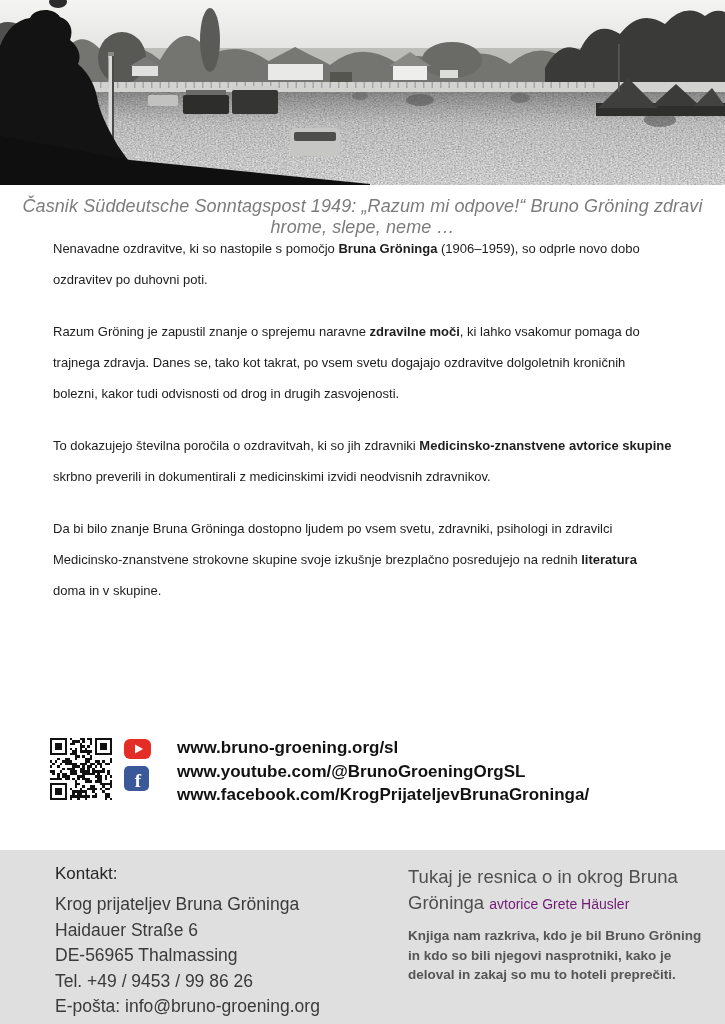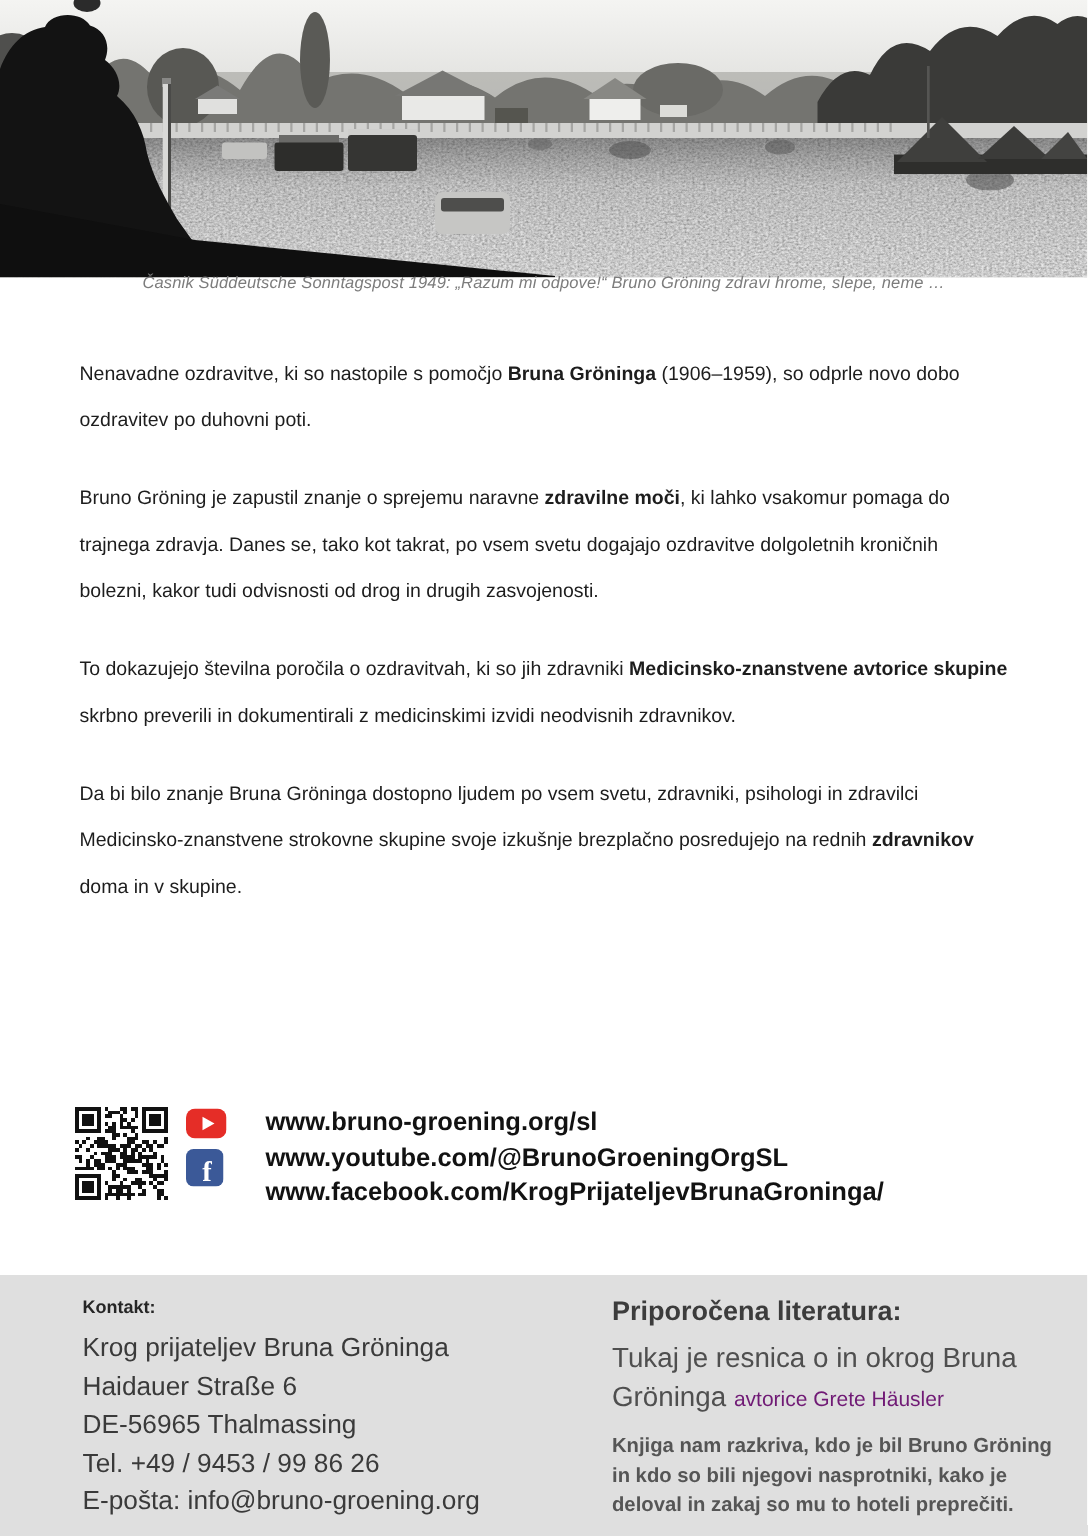--- a/index.html
+++ b/index.html
@@ -4,40 +4,40 @@
 <style>
   html,body{margin:0;padding:0;background:#ffffff;}
   .page{
     position:relative;width:725px;height:1024px;margin:0 auto;background:#ffffff;
     font-family:"Liberation Sans", sans-serif;overflow:hidden;
   }
   
   .photo{position:absolute;top:0;left:0;width:725px;height:185px;overflow:hidden;background:#e9e9e7;}
   .photo svg{display:block;filter:blur(0.35px);}
   .caption{
-    position:absolute;top:183px;left:0;width:725px;text-align:center;
-    font-style:italic;font-size:11px;color:#7c7c7c;letter-spacing:.1px;
+    position:absolute;top:196px;left:0;width:725px;text-align:center;
+    font-style:italic;font-size:18px;color:#7c7c7c;letter-spacing:.1px;
   }
   
   .content{position:absolute;top:233px;left:53px;width:620px;color:#1d1d1d;}
   .content p{margin:0 0 21px 0;font-size:13px;line-height:31px;}
   .content b{font-weight:700;}
   
   .links{position:absolute;top:735px;left:50px;display:flex;align-items:flex-start;}
   .qr{width:62px;height:62px;margin-top:3px;}
   .qr svg{display:block;width:62px;height:62px;}
   .badges{display:flex;flex-direction:column;margin-left:12px;margin-top:4px;}
   .badges svg{display:block;}
   .badge-yt{margin-bottom:7px;}
   .urls{margin-left:26px;margin-top:1px;}
   .urls .url{font-size:17px;font-weight:700;color:#121212;line-height:23.5px;white-space:nowrap;}
   
   .footer{position:absolute;left:0;top:850px;width:725px;height:174px;background:#dfdfdf;}
   .f-left{position:absolute;left:55px;top:14px;color:#333;}
-  .f-left .head{font-size:12px;font-weight:700;color:#262626;margin-bottom:8px;}
+  .f-left .head{font-size:17px;font-weight:400;color:#262626;margin-bottom:8px;}
   .f-left .line{font-size:17.5px;line-height:25.5px;color:#3a3a3a;}
   .f-right{position:absolute;left:408px;top:14px;width:300px;}
   .f-right .head{font-size:18px;font-weight:700;color:#3c3c3c;margin-bottom:7px;}
   .book{font-size:18.5px;line-height:26px;color:#4f4f4f;}
   .book .author{font-size:14px;color:#701a75;}
   .desc{margin-top:9px;font-size:13.5px;line-height:19.5px;font-weight:600;color:#555;}
 </style>
 </head>
 <body>
 
@@ -128,23 +128,23 @@
       <path fill="#0f0f0f" d="M0,136 L130,160 L370,184 L370,185 L0,185 Z"></path>
 
       <ellipse cx="58" cy="2" rx="9" ry="6" fill="#2b2b2b"></ellipse>
     </svg>
   </div>
 
   <div class="caption">Časnik Süddeutsche Sonntagspost 1949: „Razum mi odpove!“ Bruno Gröning zdravi hrome, slepe, neme …</div>
 
   <div class="content">
     <p><span>Nenavadne ozdravitve, ki so nastopile s pomočjo </span><b>Bruna Gröninga</b><span> (1906–1959), so odprle novo dobo ozdravitev po duhovni poti.</span></p>
-    <p><span>Bruno Gröning je zapustil znanje o sprejemu naravne </span><b>zdravilne moči</b><span>, ki lahko vsakomur pomaga do trajnega zdravja. Danes se, tako kot takrat, po vsem svetu dogajajo ozdravitve dolgoletnih kroničnih bolezni, kakor tudi odvisnosti od drog in drugih zasvojenosti.</span></p>
+    <p><span>Razum Gröning je zapustil znanje o sprejemu naravne </span><b>zdravilne moči</b><span>, ki lahko vsakomur pomaga do trajnega zdravja. Danes se, tako kot takrat, po vsem svetu dogajajo ozdravitve dolgoletnih kroničnih bolezni, kakor tudi odvisnosti od drog in drugih zasvojenosti.</span></p>
     <p><span>To dokazujejo številna poročila o ozdravitvah, ki so jih zdravniki </span><b>Medicinsko-znanstvene avtorice skupine</b><span> skrbno preverili in dokumentirali z medicinskimi izvidi neodvisnih zdravnikov.</span></p>
-    <p><span>Da bi bilo znanje Bruna Gröninga dostopno ljudem po vsem svetu, zdravniki, psihologi in zdravilci Medicinsko-znanstvene strokovne skupine svoje izkušnje brezplačno posredujejo na rednih </span><b>zdravnikov</b><span> doma in v skupine.</span></p>
+    <p><span>Da bi bilo znanje Bruna Gröninga dostopno ljudem po vsem svetu, zdravniki, psihologi in zdravilci Medicinsko-znanstvene strokovne skupine svoje izkušnje brezplačno posredujejo na rednih </span><b>literatura</b><span> doma in v skupine.</span></p>
   </div>
 
   <div class="links">
     <div class="qr">
       <svg viewBox="0 0 25 25" shape-rendering="crispEdges">
         <path id="qrp" fill-rule="evenodd" d="M0 0h7v7h-7z M1 1h5v5h-5z M2 2h3v3h-3z M18 0h7v7h-7z M19 1h5v5h-5z M20 2h3v3h-3z M0 18h7v7h-7z M1 19h5v5h-5z M2 20h3v3h-3z M8 0h1v1h-1z M12 0h1v1h-1z M13 0h1v1h-1z M15 0h1v1h-1z M16 0h1v1h-1z M9 1h1v1h-1z M10 1h1v1h-1z M11 1h1v1h-1z M13 1h1v1h-1z M16 1h1v1h-1z M8 2h1v1h-1z M9 2h1v1h-1z M12 2h1v1h-1z M16 2h1v1h-1z M12 3h1v1h-1z M13 3h1v1h-1z M15 3h1v1h-1z M8 4h1v1h-1z M10 4h1v1h-1z M12 4h1v1h-1z M14 4h1v1h-1z M9 5h1v1h-1z M10 5h1v1h-1z M12 5h1v1h-1z M13 5h1v1h-1z M14 5h1v1h-1z M15 5h1v1h-1z M16 5h1v1h-1z M8 6h1v1h-1z M9 6h1v1h-1z M10 6h1v1h-1z M15 6h1v1h-1z M10 7h1v1h-1z M11 7h1v1h-1z M13 7h1v1h-1z M16 7h1v1h-1z M3 8h1v1h-1z M6 8h1v1h-1z M7 8h1v1h-1z M10 8h1v1h-1z M14 8h1v1h-1z M15 8h1v1h-1z M16 8h1v1h-1z M24 8h1v1h-1z M0 9h1v1h-1z M2 9h1v1h-1z M5 9h1v1h-1z M6 9h1v1h-1z M7 9h1v1h-1z M8 9h1v1h-1z M14 9h1v1h-1z M15 9h1v1h-1z M18 9h1v1h-1z M19 9h1v1h-1z M21 9h1v1h-1z M24 9h1v1h-1z M1 10h1v1h-1z M4 10h1v1h-1z M6 10h1v1h-1z M7 10h1v1h-1z M8 10h1v1h-1z M9 10h1v1h-1z M10 10h1v1h-1z M12 10h1v1h-1z M13 10h1v1h-1z M14 10h1v1h-1z M16 10h1v1h-1z M17 10h1v1h-1z M19 10h1v1h-1z M20 10h1v1h-1z M22 10h1v1h-1z M23 10h1v1h-1z M0 11h1v1h-1z M3 11h1v1h-1z M9 11h1v1h-1z M10 11h1v1h-1z M11 11h1v1h-1z M13 11h1v1h-1z M15 11h1v1h-1z M16 11h1v1h-1z M18 11h1v1h-1z M20 11h1v1h-1z M5 12h1v1h-1z M7 12h1v1h-1z M8 12h1v1h-1z M9 12h1v1h-1z M12 12h1v1h-1z M13 12h1v1h-1z M15 12h1v1h-1z M17 12h1v1h-1z M21 12h1v1h-1z M0 13h1v1h-1z M1 13h1v1h-1z M4 13h1v1h-1z M8 13h1v1h-1z M9 13h1v1h-1z M10 13h1v1h-1z M12 13h1v1h-1z M13 13h1v1h-1z M14 13h1v1h-1z M15 13h1v1h-1z M17 13h1v1h-1z M18 13h1v1h-1z M19 13h1v1h-1z M20 13h1v1h-1z M21 13h1v1h-1z M23 13h1v1h-1z M1 14h1v1h-1z M3 14h1v1h-1z M5 14h1v1h-1z M6 14h1v1h-1z M8 14h1v1h-1z M9 14h1v1h-1z M10 14h1v1h-1z M13 14h1v1h-1z M14 14h1v1h-1z M15 14h1v1h-1z M16 14h1v1h-1z M17 14h1v1h-1z M19 14h1v1h-1z M23 14h1v1h-1z M3 15h1v1h-1z M5 15h1v1h-1z M6 15h1v1h-1z M7 15h1v1h-1z M11 15h1v1h-1z M12 15h1v1h-1z M13 15h1v1h-1z M18 15h1v1h-1z M19 15h1v1h-1z M20 15h1v1h-1z M22 15h1v1h-1z M24 15h1v1h-1z M0 16h1v1h-1z M1 16h1v1h-1z M2 16h1v1h-1z M3 16h1v1h-1z M4 16h1v1h-1z M6 16h1v1h-1z M7 16h1v1h-1z M9 16h1v1h-1z M11 16h1v1h-1z M13 16h1v1h-1z M14 16h1v1h-1z M15 16h1v1h-1z M19 16h1v1h-1z M20 16h1v1h-1z M22 16h1v1h-1z M10 17h1v1h-1z M14 17h1v1h-1z M15 17h1v1h-1z M16 17h1v1h-1z M18 17h1v1h-1z M19 17h1v1h-1z M20 17h1v1h-1z M24 17h1v1h-1z M10 18h1v1h-1z M11 18h1v1h-1z M20 18h1v1h-1z M21 18h1v1h-1z M22 18h1v1h-1z M23 18h1v1h-1z M24 18h1v1h-1z M10 19h1v1h-1z M13 19h1v1h-1z M16 19h1v1h-1z M17 19h1v1h-1z M21 19h1v1h-1z M24 19h1v1h-1z M8 20h1v1h-1z M12 20h1v1h-1z M15 20h1v1h-1z M16 20h1v1h-1z M17 20h1v1h-1z M18 20h1v1h-1z M20 20h1v1h-1z M22 20h1v1h-1z M23 20h1v1h-1z M9 21h1v1h-1z M10 21h1v1h-1z M11 21h1v1h-1z M12 21h1v1h-1z M13 21h1v1h-1z M14 21h1v1h-1z M17 21h1v1h-1z M21 21h1v1h-1z M9 22h1v1h-1z M11 22h1v1h-1z M12 22h1v1h-1z M14 22h1v1h-1z M18 22h1v1h-1z M22 22h1v1h-1z M23 22h1v1h-1z M8 23h1v1h-1z M9 23h1v1h-1z M10 23h1v1h-1z M11 23h1v1h-1z M12 23h1v1h-1z M13 23h1v1h-1z M14 23h1v1h-1z M15 23h1v1h-1z M17 23h1v1h-1z M18 23h1v1h-1z M22 23h1v1h-1z M23 23h1v1h-1z M8 24h1v1h-1z M11 24h1v1h-1z M14 24h1v1h-1z M22 24h1v1h-1z M24 24h1v1h-1z " fill="#111111"></path>
       </svg>
     </div>
     <div class="badges">
       <svg class="badge-yt" width="27" height="20" viewBox="0 0 27 20">
@@ -166,19 +166,18 @@
   <div class="footer">
     <div class="f-left">
       <div class="head">Kontakt:</div>
       <div class="line">Krog prijateljev Bruna Gröninga</div>
       <div class="line">Haidauer Straße 6</div>
       <div class="line">DE-56965 Thalmassing</div>
       <div class="line">Tel. +49 / 9453 / 99 86 26</div>
       <div class="line">E-pošta: info@bruno-groening.org</div>
     </div>
     <div class="f-right">
-      <div class="head">Priporočena literatura:</div>
       <div class="book"><span>Tukaj je resnica o in okrog Bruna Gröninga</span> <span class="author">avtorice Grete Häusler</span></div>
       <div class="desc">Knjiga nam razkriva, kdo je bil Bruno Gröning in kdo so bili njegovi nasprotniki, kako je deloval in zakaj so mu to hoteli preprečiti.</div>
     </div>
   </div>
 
 </div>
 
 </body></html>

